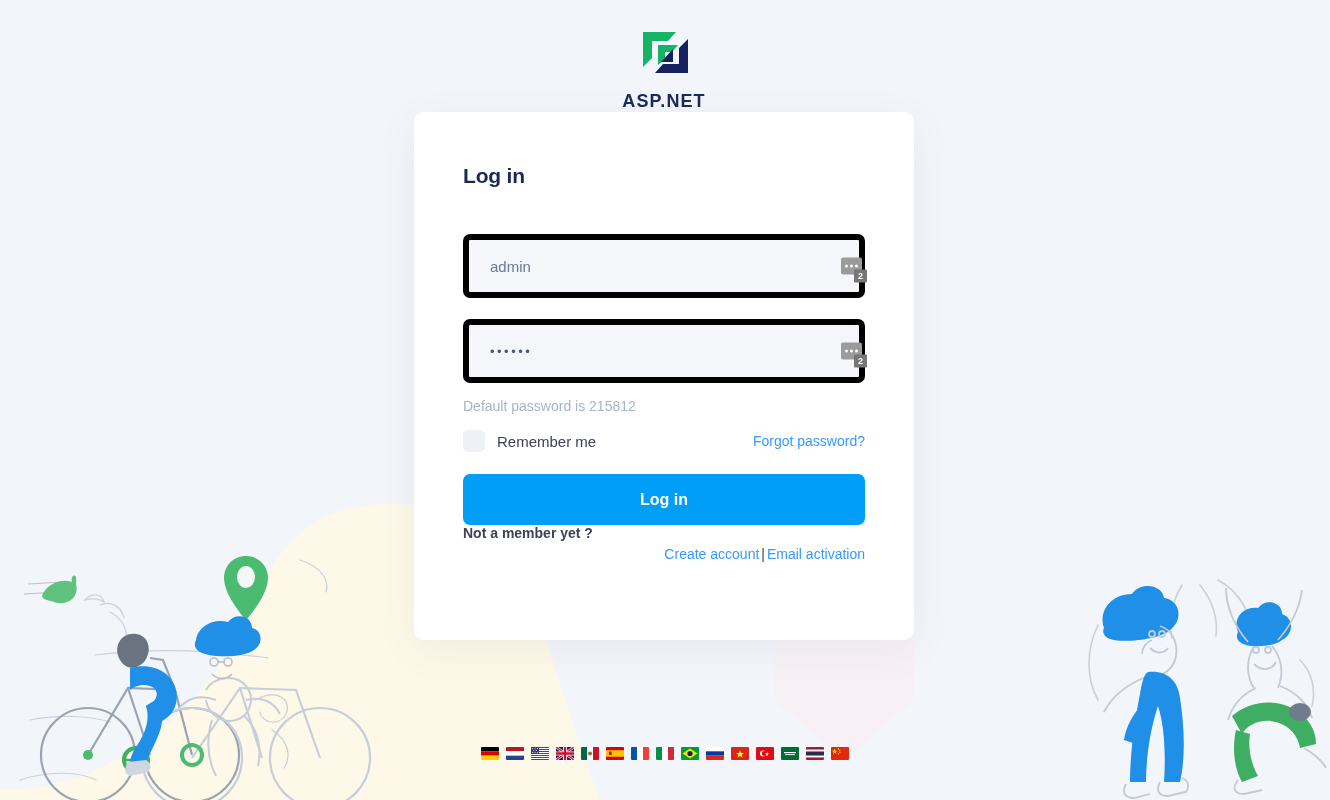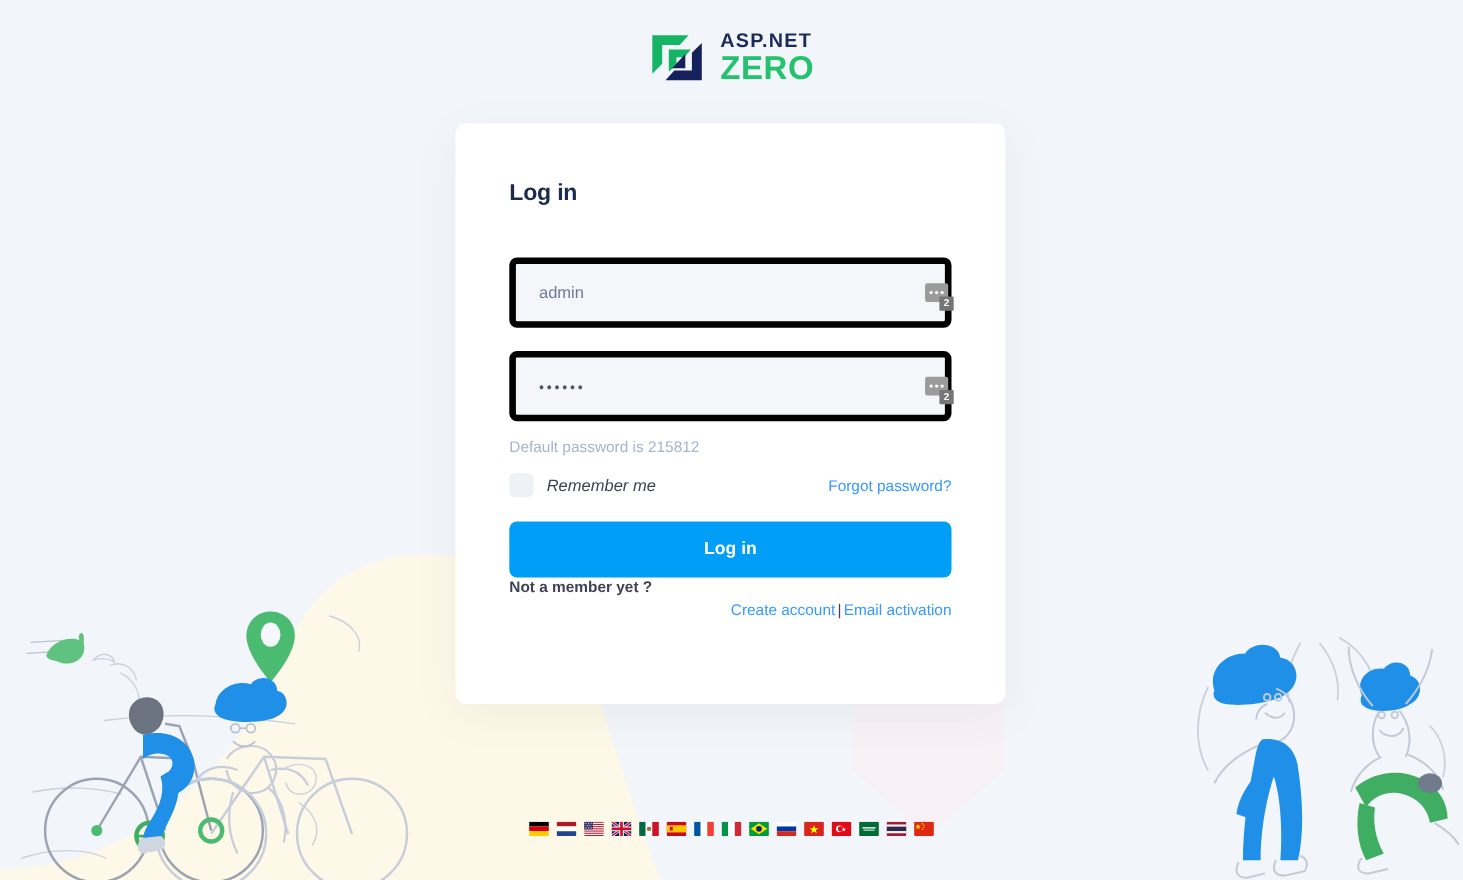--- a/index.html
+++ b/index.html
@@ -35,20 +35,21 @@
 
   
   #brand {
     position: absolute;
     left: 0; right: 0;
     top: 27px;
     display: flex;
     justify-content: center;
     align-items: center;
     gap: 14px;
+    flex-direction: column;
   }
   #brand-mark { width: 51px; height: 51px; display: block; }
   #brand-wordmark { display: flex; flex-direction: column; line-height: 1; }
   #brand-top {
     font-size: 18px;
     font-weight: bold;
     letter-spacing: 1.1px;
     color: #1b2a5b;
   }
   #brand-bottom {
@@ -153,21 +154,21 @@
   }
 
   
   #remember-row {
     margin-top: 16px;
     display: flex;
     align-items: center;
     justify-content: space-between;
     height: 22px;
   }
-  #remember-left { display: flex; align-items: center; gap: 12px; font-style: italic; }
+  #remember-left { display: flex; align-items: center; gap: 12px; }
   #remember-box {
     width: 22px; height: 22px;
     background: #eef1f5;
     border-radius: 5px;
     display: block;
   }
   #remember-label {
     font-size: 15px;
     color: #3f4254;
   }

